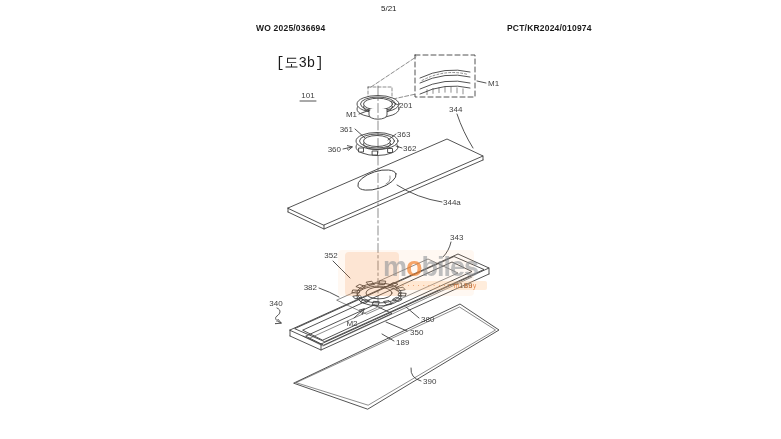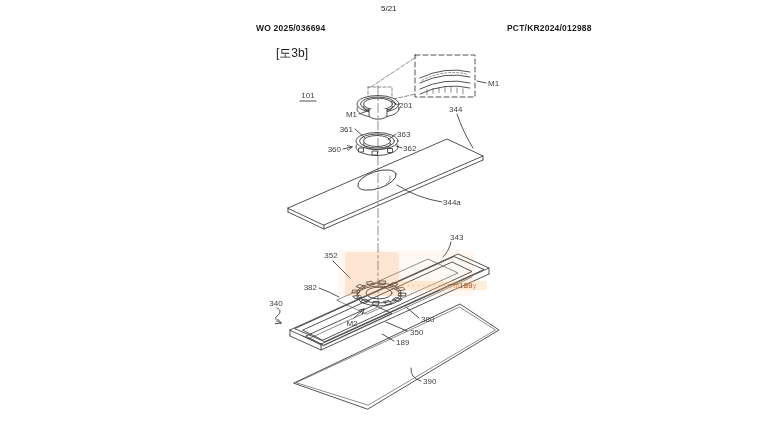--- a/index.html
+++ b/index.html
@@ -2,21 +2,21 @@
 <html><head>
 <meta charset="utf-8">
 <style>
   html,body{margin:0;padding:0;background:#fff;}
   .page{position:relative;width:695px;height:439px;background:#fff;overflow:hidden;
         font-family:"Liberation Sans",sans-serif;color:#222;padding-left:28px;}
   .hdr{position:absolute;white-space:nowrap;color:#1a1a1a;}
   .pagenum{left:381px;top:4px;font-size:8px;}
   .pubnum{left:256px;top:23px;font-size:8.5px;font-weight:bold;letter-spacing:.2px;}
   .appnum{left:507px;top:23px;font-size:8.5px;font-weight:bold;letter-spacing:.2px;}
-  .figtag{left:276px;top:45px;font-size:12px;font-family:Liberation Sans, sans-serif;}
+  .figtag{left:276px;top:54px;font-size:14px;font-family:Liberation Mono, monospace;}
   svg.art{position:absolute;left:0;top:0;}
   svg.art path,svg.art ellipse,svg.art rect,svg.art line,svg.art circle{
       stroke:#3f3f3f;stroke-width:.9;fill:none;stroke-linecap:round;stroke-linejoin:round;}
   svg.art .thin{stroke-width:.6;}
   svg.art .wfill{fill:#ffffff;}
   svg.art text{fill:#3f3f3f;font-family:"Liberation Sans",sans-serif;font-size:8px;stroke:none;}
   
   .wm-patch{position:absolute;left:345px;top:252px;width:54px;height:44px;
             background:rgba(245,130,50,.16);border-radius:4px;}
   .wm-tint{position:absolute;left:338px;top:250px;width:136px;height:46px;
@@ -28,21 +28,21 @@
           color:rgba(224,118,47,.85);background:rgba(255,190,130,.28);border-radius:2px;
           padding:1px 3px;white-space:nowrap;overflow:hidden;}
 </style>
 </head>
 <body>
 
 <div class="page">
 
   <span class="hdr pagenum">5/21</span>
   <span class="hdr pubnum">WO 2025/036694</span>
-  <span class="hdr appnum">PCT/KR2024/012988</span>
+  <span class="hdr appnum">PCT/KR2024/010974</span>
   <span class="hdr figtag">[도3b]</span>
 
   <svg class="art" width="781" height="439" viewBox="0 0 781 439">
     <defs>
       <marker id="arr" markerWidth="7" markerHeight="7" refX="5.5" refY="3" orient="auto">
         <path d="M0,0 L6,3 L0,6 Z" fill="#3f3f3f" stroke="none"></path>
       </marker>
       <pattern id="dots" width="4" height="4" patternUnits="userSpaceOnUse">
         <circle cx="1.4" cy="1.4" r="0.7" fill="#8f8f8f" stroke="none"></circle>
       </pattern>
@@ -177,15 +177,16 @@
       <text x="410" y="335">350</text>
       <text x="396" y="345">189</text>
       <text x="423" y="384">390</text>
     </g>
 
     <path d="M378,86 V302" class="thin" stroke-dasharray="9 3 2.5 3"></path>
   </svg>
 
   <div class="wm-tint"></div>
   <div class="wm-patch"></div>
+  <div class="wm-brand"><span>m</span><span class="o">o</span><span>biles</span></div>
   <div class="wm-tag">· · · · · · · · · · m. buy</div>
 
 </div>
 
 </body></html>

